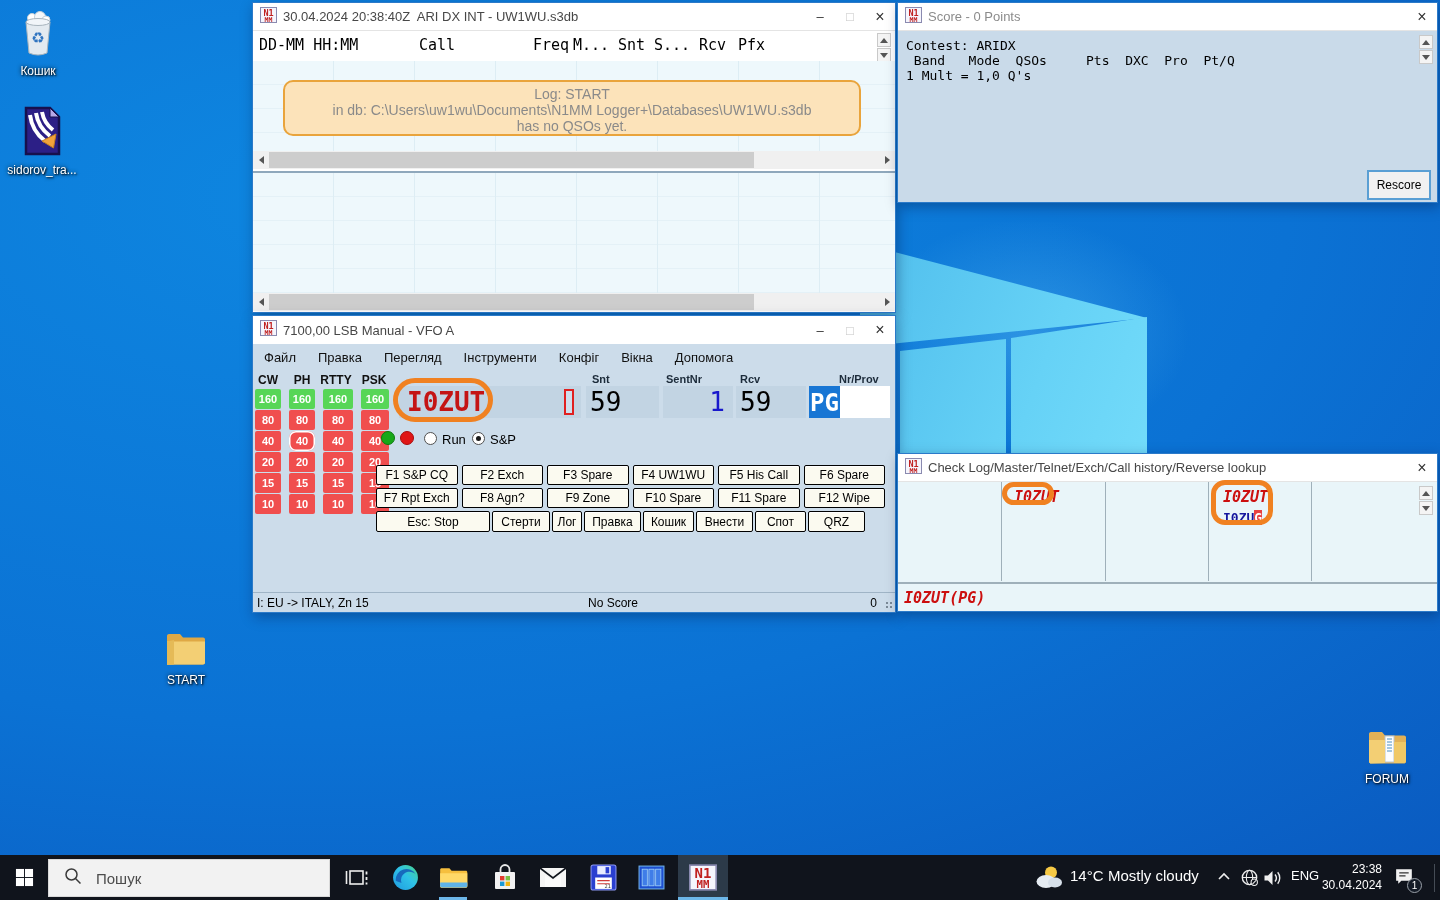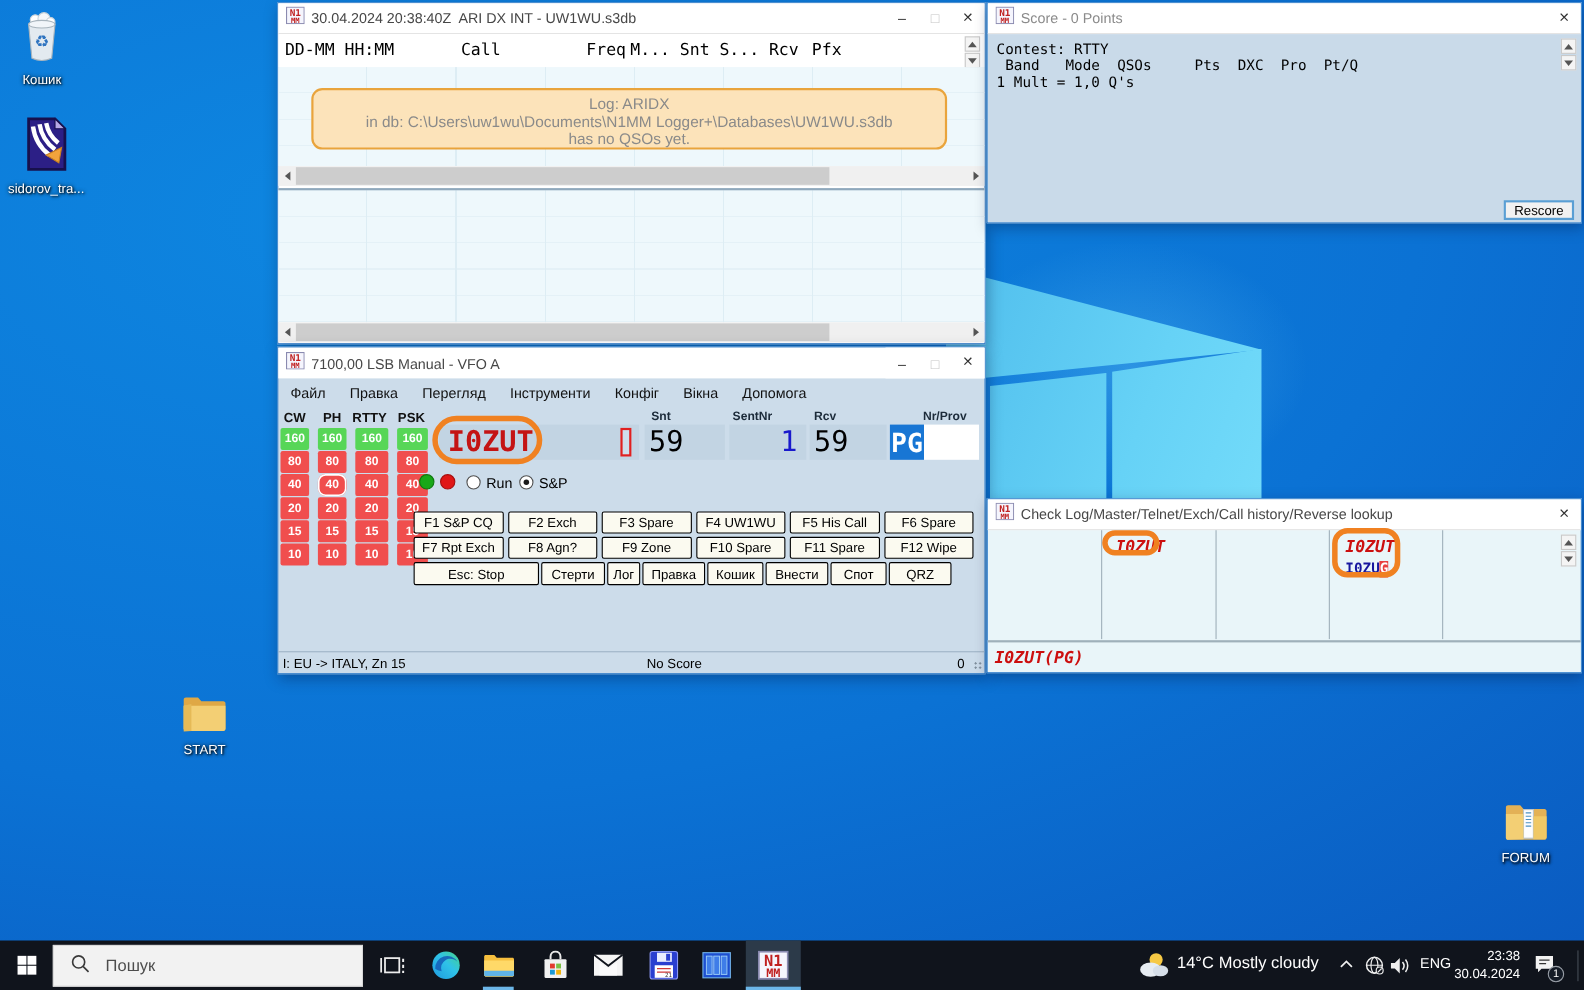--- a/index.html
+++ b/index.html
@@ -190,21 +190,21 @@
   <div class="sbv" style="right:3px; top:30px;">
     <div class="sbtn">
         <div class="tri-up"></div>
       </div>
     <div class="sbtn">
         <div class="tri-dn"></div>
       </div>
   </div>
   <div class="abs log-grid" style="left:0; top:58px; width:642px; height:90px;"></div>
   <div class="abs msgbox" style="left:30px; top:77px; width:578px; height:56px;">
-    <div>Log: ARIDX</div>
+    <div>Log: START</div>
     <div>in db: C:\Users\uw1wu\Documents\N1MM Logger+\Databases\UW1WU.s3db</div>
     <div>has no QSOs yet.</div>
   </div>
   <div class="hscroll" style="left:0; top:148px; width:642px;">
     <div class="arr">
         <div class="tri-lf"></div>
       </div>
     <div class="track">
         <div class="thumb" style="width:485px;"></div>
       </div>
@@ -232,33 +232,33 @@
           <rect x="0.5" y="0.5" width="16" height="15" fill="#f5f5fd" stroke="#8a8ab0"></rect>
           <text x="8.5" y="8.5" text-anchor="middle" font-size="8.5" font-weight="bold" fill="#c02020" font-family="DejaVu Sans Mono,monospace">N1</text>
           <text x="8.5" y="14.5" text-anchor="middle" font-size="6.5" font-weight="bold" fill="#c02020" font-family="DejaVu Sans Mono,monospace">MM</text>
         </svg></span>
     <span class="title dim">Score - 0 Points</span>
     <div class="tbtns">
       <div class="tbtn x">×</div>
     </div>
   </div>
   <div class="abs score-body mono" style="left:0; top:28px; width:539px; height:171px; padding:7px 8px;">
-    <div class="pre">Contest: RTTY</div>
+    <div class="pre">Contest: ARIDX</div>
     <div class="pre"> Band   Mode  QSOs     Pts  DXC  Pro  Pt/Q</div>
     <div class="pre">1 Mult = 1,0 Q's</div>
   </div>
   <div class="sbv" style="right:3px; top:32px;">
     <div class="sbtn">
         <div class="tri-up"></div>
       </div>
     <div class="sbtn">
         <div class="tri-dn"></div>
       </div>
   </div>
-  <div class="btn-rescore" style="right:6px; bottom:2px; width:64px; height:18px;">Rescore</div>
+  <div class="btn-rescore" style="right:6px; bottom:2px; width:64px; height:30px;">Rescore</div>
 </div>
 
 <div class="win entry-body" style="left:252px; top:315px; width:644px; height:298px;">
   <div class="tb" style="border-bottom:none;">
     <span><svg width="17" height="16" viewBox="0 0 17 16">
           <rect x="0.5" y="0.5" width="16" height="15" fill="#f5f5fd" stroke="#8a8ab0"></rect>
           <text x="8.5" y="8.5" text-anchor="middle" font-size="8.5" font-weight="bold" fill="#c02020" font-family="DejaVu Sans Mono,monospace">N1</text>
           <text x="8.5" y="14.5" text-anchor="middle" font-size="6.5" font-weight="bold" fill="#c02020" font-family="DejaVu Sans Mono,monospace">MM</text>
         </svg></span>
     <span class="title">7100,00 LSB Manual - VFO A</span>

